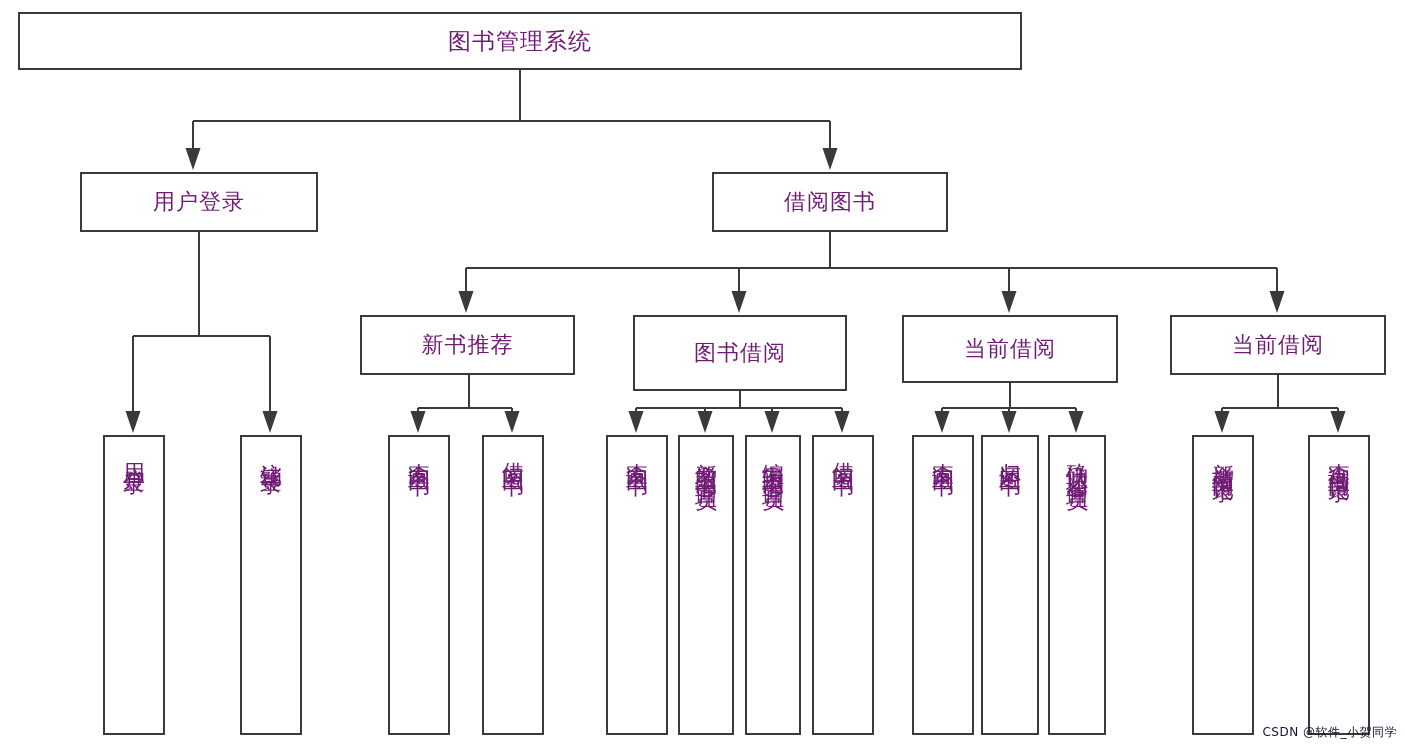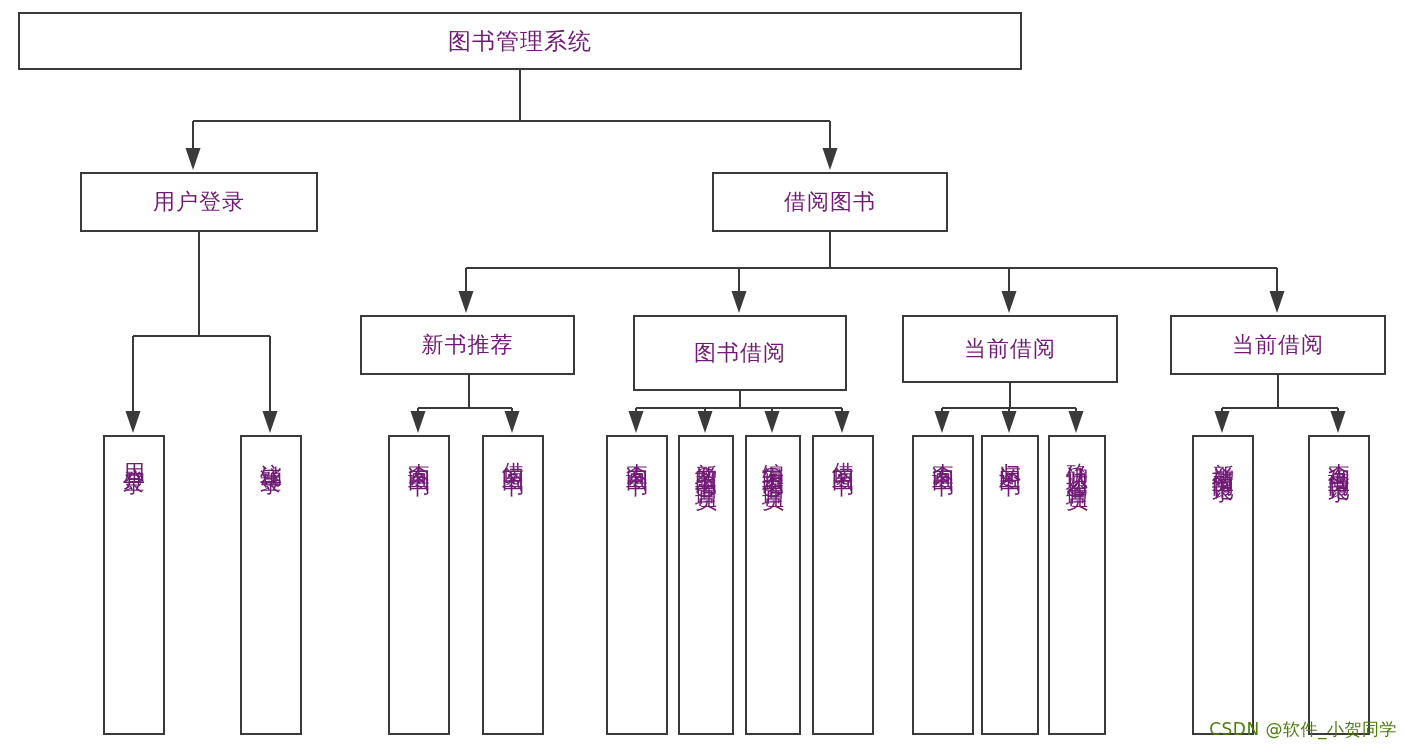--- a/index.html
+++ b/index.html
@@ -63,22 +63,22 @@
     text-orientation: upright;
     font-size: 22px;
     letter-spacing: 4px;
     line-height: 1.1;
     white-space: nowrap;
   }
   .watermark {
     position: absolute;
     right: 8px;
     bottom: 6px;
-    font-size: 17px;
-    color: #4d7c0f;
+    font-size: 12px;
+    color: #0f172a;
     letter-spacing: 0.5px;
     z-index: 5;
     white-space: nowrap;
   }
 </style>
 </head>
 <body>
 
 <div id="diagram-root">
 

